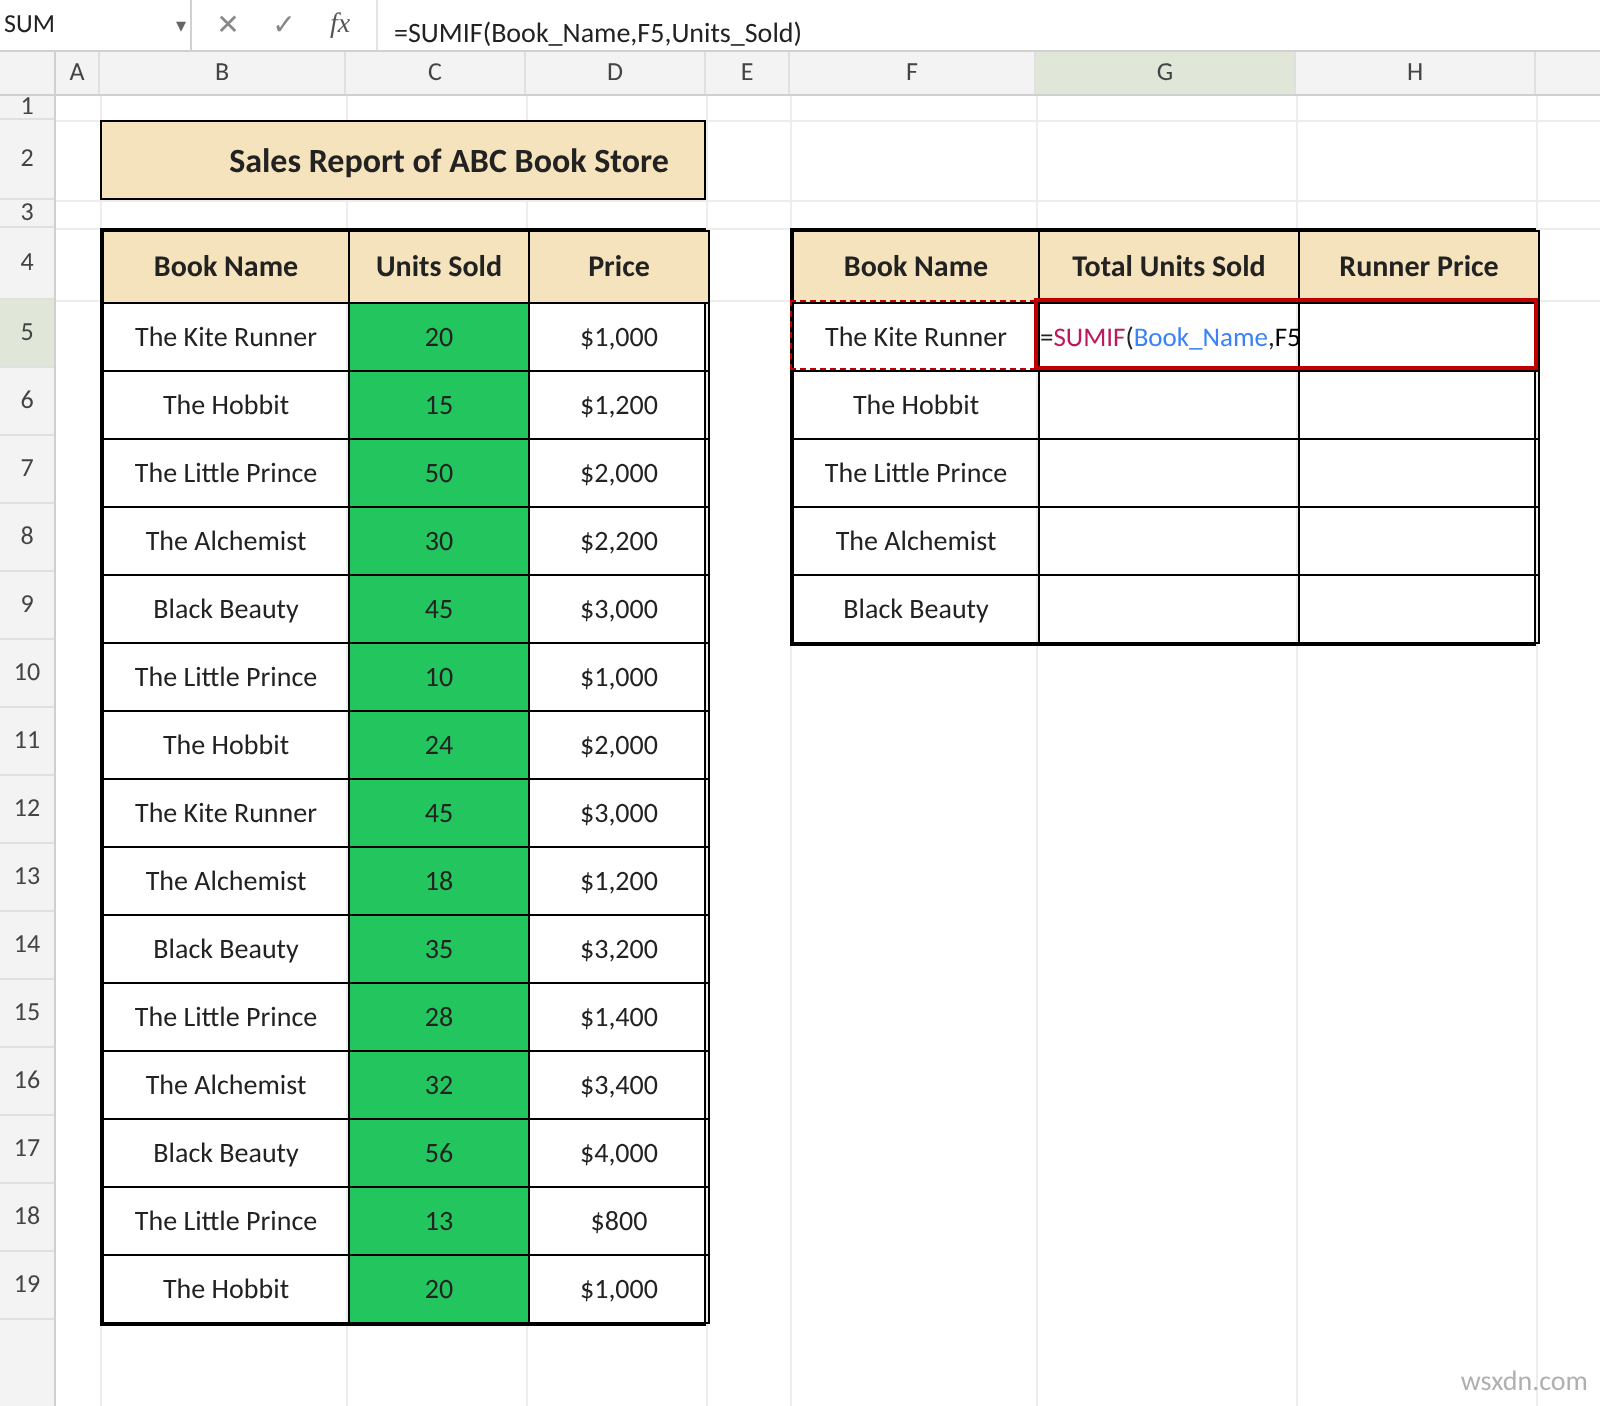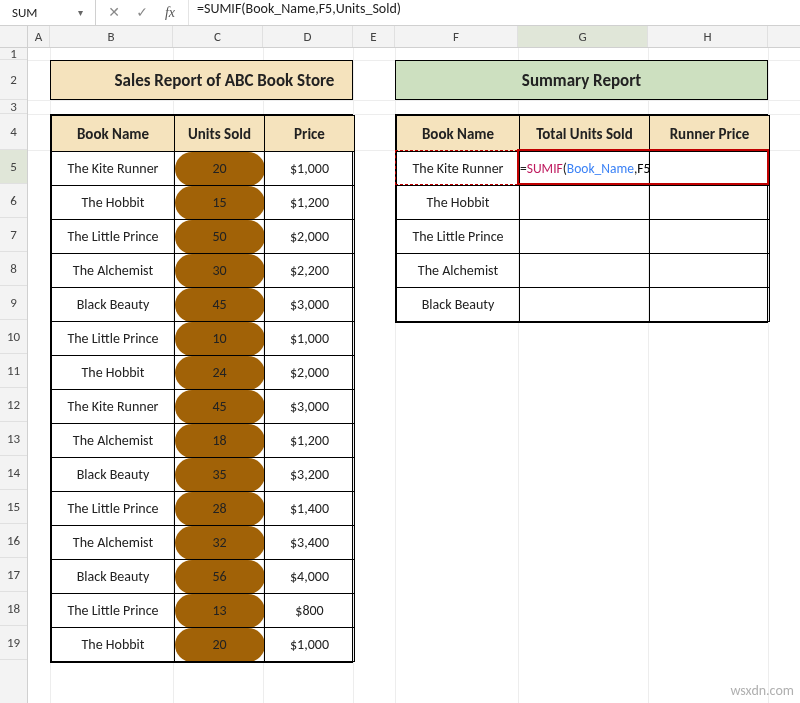--- a/index.html
+++ b/index.html
@@ -20,42 +20,42 @@
     align-items: stretch;
     height: 26px;
     border-bottom: 1px solid #d0d0d0;
     background: #fff;
   }
   .name-box {
     width: 96px;
     border-right: 1px solid #d0d0d0;
     display: flex;
     align-items: center;
-    padding: 0 12px;
+    padding: 0 2px;
     font-size: 13px;
     background: #fff;
     justify-content: space-between;
   }
   .name-box .drop {
     font-size: 10px; color:#666;
   }
   .fx-icons {
     display: flex;
     align-items: center;
     gap: 12px;
     padding: 0 10px;
     color: #777;
     border-right: 1px solid #e4e4e4;
   }
   .fx-icons span { display:inline-flex; align-items:center; justify-content:center; width:16px; }
   .fx-label { font-style: italic; color:#555; font-family: "Times New Roman", serif; }
   .formula-input {
     flex: 1;
     display: flex;
-    align-items: flex-start;
+    align-items: flex-end;
     padding: 0 8px;
     font-size: 14px;
   }
   
   .col-headers {
     display: flex;
     height: 22px;
     background: #f3f3f3;
     border-bottom: 1px solid #d0d0d0;
   }
@@ -122,21 +122,21 @@
     padding:0;
     height:34px;
     overflow:hidden;
     white-space:nowrap;
   }
   table.data th {
     background:#f5e3bd;
     font-weight:bold;
     font-size:15px;
   }
-  .units-col { background:#a16207;border-radius:17px; }
+  .units-col { background:#22c55e; }
   
   .active-cell-border {
     position:absolute;
     border:2px solid #c00000;
     pointer-events:none;
   }
   .ref-cell-border {
     position:absolute;
     border:1px dashed #c00000;
     pointer-events:none;
@@ -307,23 +307,20 @@
             </tr>
         <tr>
               <td>The Hobbit</td>
               <td class="units-col">20</td>
               <td>$1,000</td>
             </tr>
       </tbody>
         </table>
     </div>
 
-    <div class="block" style="left:367px; top:12px; width:373px; height:40px;">
-      <div class="title-bar title-right" style="height:100%; border-bottom:none;">Summary Report</div>
-    </div>
 
     <div class="block" style="left:367px; top:66px; width:373px;">
       <table class="data">
         <colgroup>
             <col style="width:123px">
             <col style="width:130px">
             <col style="width:120px">
           </colgroup>
         <tbody>
             <tr>

